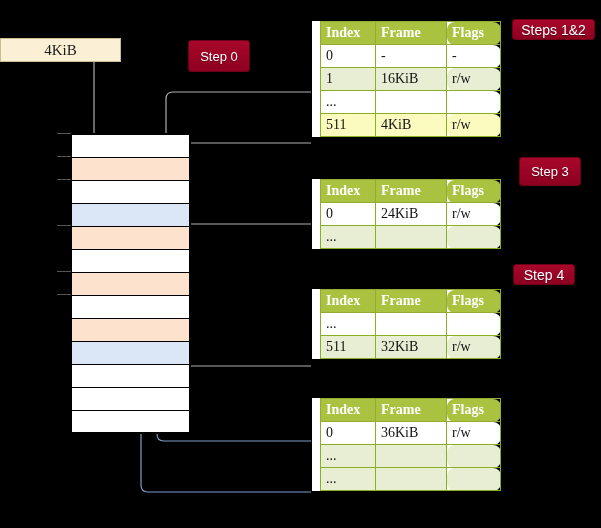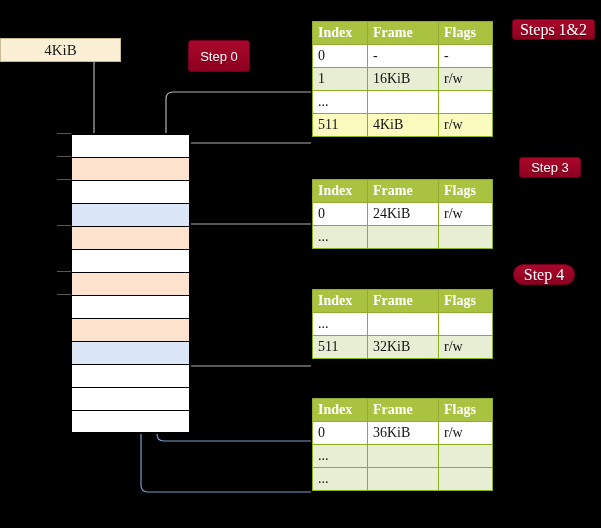--- a/index.html
+++ b/index.html
@@ -30,22 +30,22 @@
 
   
   .badge{
     position:absolute;
     box-sizing:border-box;
     background:#a00020;
     background:linear-gradient(#a8072a,#8e0020);
     border:1px solid #6d0018;
     border-radius:3px;
     color:#ffffff;
-    font-family:Liberation Serif, serif;
-    font-size:16px;
+    font-family:Liberation Sans, sans-serif;
+    font-size:14px;
     line-height:1;
     display:flex;align-items:center;justify-content:center;
     text-shadow:0 1px 0 rgba(0,0,0,.4);
     white-space:nowrap;
   }
   .badge.sans{font-family:"Liberation Sans", sans-serif;font-size:13px;}
 
   
   .memcol{
     position:absolute;
@@ -74,21 +74,21 @@
   .ptable{
     position:absolute;
     box-sizing:border-box;
     border-collapse:collapse;
     border:1px solid #000;
     background:#ffffff;
     font-family:"Liberation Serif", serif;
     font-size:14px;
     color:#111;
   }
-  .ptable table{border-collapse:collapse;width:100%;table-layout:fixed;}
+  .ptable table{border-collapse:collapse;width:100%;table-layout:fixed;margin-left:8px;}
   .ptable th,.ptable td{
     border:1px solid #8ab020;
     padding:1px 5px;
     height:23px;
     box-sizing:border-box;
     text-align:left;
     font-weight:normal;
     overflow:hidden;
     white-space:nowrap;
   }
@@ -97,21 +97,21 @@
     color:#ffffff;
     font-weight:bold;
     font-size:14px;
     border-color:#93ab33;
   }
   .ptable tr.plain td{background:#ffffff;}
   .ptable tr.tint td{background:#e7eed4;}
   .ptable tr.hl td{background:#fbfbbf;}
   .col-i{width:55px;}
   .col-f{width:71px;}
-  .col-g{width:54px;}
+  .col-g{width:54px;border-radius:8px;}
 </style>
 </head>
 <body>
 
 <div id="stage">
 
   <svg id="wires" viewBox="0 0 601 528" width="601" height="528" xmlns="http://www.w3.org/2000/svg">
     <defs>
       <marker id="arrGray" markerWidth="9" markerHeight="9" refX="4.5" refY="7.5" orient="auto" markerUnits="userSpaceOnUse">
         <path d="M0.5,1 L4.5,8 L8.5,1 Z" fill="#b0b0b0"></path>
@@ -284,21 +284,21 @@
     </div>
 
   <div class="badge sans" style="left:188px;top:40px;width:62px;height:32px;">
     <span>Step 0</span>
   </div>
 
   <div class="badge" style="left:512px;top:19px;width:83px;height:21px;">
     <span>Steps 1&amp;2</span>
   </div>
 
-  <div class="badge sans" style="left:519px;top:157px;width:62px;height:21px;">
+  <div class="badge sans" style="left:519px;top:157px;width:62px;height:29px;">
     <span>Step 3</span>
   </div>
 
-  <div class="badge" style="left:513px;top:264px;width:62px;height:21px;border-radius:10px;">
+  <div class="badge" style="left:513px;top:264px;width:62px;height:21px;">
     <span>Step 4</span>
   </div>
 
 </div>
 
 </body></html>

